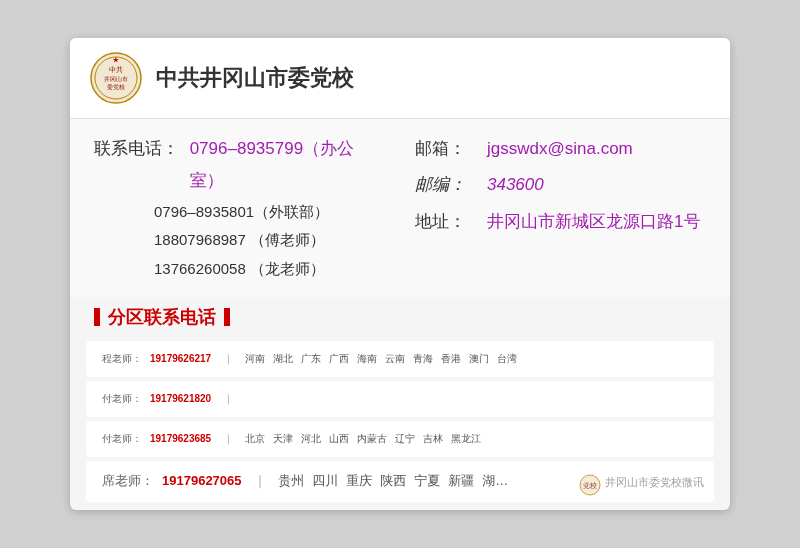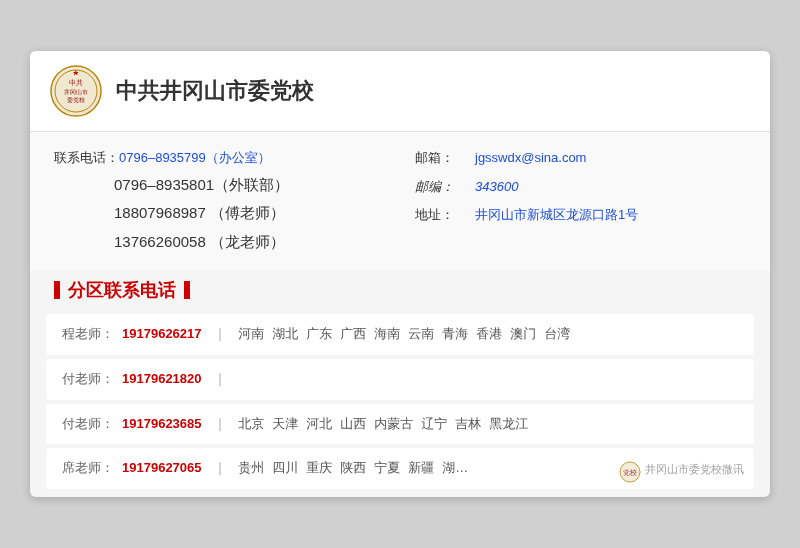--- a/index.html
+++ b/index.html
@@ -7,21 +7,21 @@
       font-family: "Microsoft YaHei", "SimHei", sans-serif;
       background: #d0d0d0;
       display: flex;
       justify-content: center;
       align-items: center;
       width: 800px;
       min-height: 548px;
     }
     .card {
       background: #f5f5f5;
-      width: 740px;
+      width: 660px;
       border-radius: 6px;
       overflow: hidden;
       box-shadow: 0 2px 8px rgba(0,0,0,0.2);
     }
     .header {
       background: #fff;
       padding: 14px 20px 14px 20px;
       display: flex;
       align-items: center;
       border-bottom: 1px solid #e0e0e0;
@@ -43,32 +43,33 @@
       display: flex;
       gap: 30px;
     }
     .contact-left {
       flex: 1;
     }
     .contact-right {
       flex: 1;
     }
     .contact-row {
-      font-size: 13px;
+      font-size: 17px;
       color: #333;
       line-height: 1.9;
       display: flex;
+      gap: 12px;
     }
     .contact-label {
       color: #333;
       white-space: nowrap;
       min-width: 60px;
     }
     .contact-value {
-      color: #1d4ed8;
+      color: #a21caf;
     }
     .indent-row {
       padding-left: 60px;
       font-size: 15px;
       color: #333;
       line-height: 1.9;
     }
     .divider-section {
       padding: 8px 24px;
       display: flex;
@@ -88,21 +89,21 @@
     .divider-text {
       font-size: 18px;
       font-weight: bold;
       color: #cc0000;
     }
     .region-row {
       background: #fff;
       margin: 4px 16px;
       border-radius: 4px;
       padding: 10px 16px;
-      font-size: 13px;
+      font-size: 10px;
       color: #555;
       display: flex;
       align-items: flex-start;
       gap: 8px;
       line-height: 1.6;
     }
     .teacher-name {
       color: #666;
       white-space: nowrap;
     }

